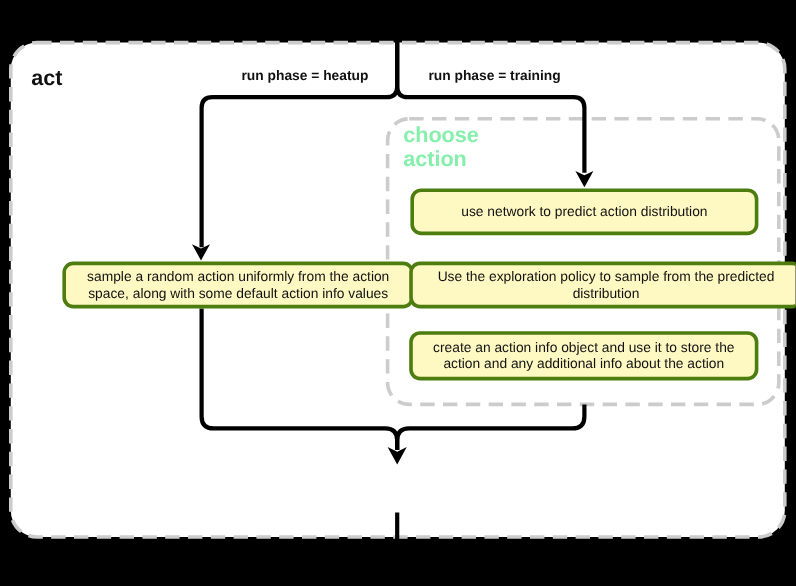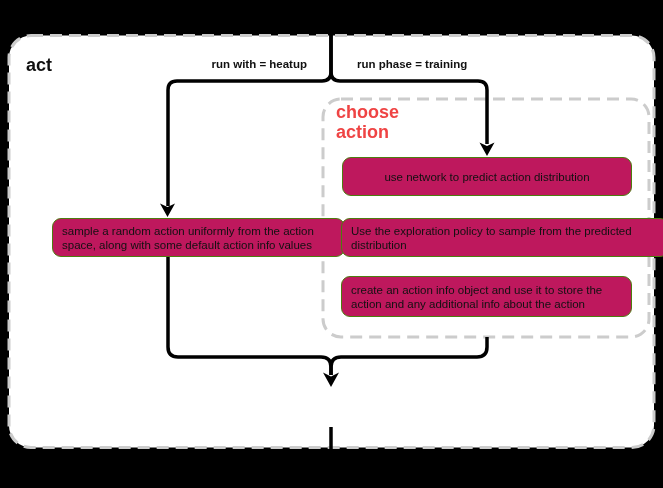--- a/index.html
+++ b/index.html
@@ -34,21 +34,21 @@
     z-index: 3;
   }
   .group-title {
     position: absolute;
     left: 336px;
     top: 102px;
     width: 92px;
     font-size: 18px;
     font-weight: bold;
     line-height: 20px;
-    color: #ef4444;
+    color: #86efac;
     z-index: 3;
   }
   .edge-label {
     position: absolute;
     top: 58px;
     font-size: 11.5px;
     font-weight: bold;
     color: #111111;
     white-space: nowrap;
     z-index: 3;
@@ -58,27 +58,27 @@
     width: 126px;
     text-align: right;
   }
   .edge-label.training {
     left: 357px;
     text-align: right;
   }
   .node {
     position: absolute;
     box-sizing: border-box;
-    background: #be185d;
-    border: 1px solid #4d7c0f;
+    background: #fef9c3;
+    border: 3px solid #4d7c0f;
     border-radius: 9px;
     display: flex;
     align-items: center;
     justify-content: center;
-    text-align: left;
+    text-align: center;
     font-size: 11.5px;
     line-height: 14px;
     color: #111111;
     padding: 2px 9px;
     z-index: 2;
   }
   .node.nowrap { white-space: nowrap; padding: 2px 4px; }
   .node.sample   { left: 20px;  top: 218px; width: 293px; height: 39px; margin-left: 32px; }
   .node.network  { left: 342px; top: 157px; width: 290px; height: 39px; }
   .node.explore  { left: 341px; top: 218px; width: 328px; height: 39px; }
@@ -106,21 +106,21 @@
 
     <path d="M331 427 V488" fill="none" stroke="#000000" stroke-width="3.5"></path>
 
     <polygon points="167.5,217 160,203.5 167.5,207 175,203.5" fill="#000000"></polygon>
     <polygon points="487,156 479.5,142.5 487,146 494.5,142.5" fill="#000000"></polygon>
     <polygon points="331,387 323,372.5 331,376.5 339,372.5" fill="#000000"></polygon>
   </svg>
 
   <div class="panel-title">act</div>
 
-  <div class="edge-label heatup">run with = heatup</div>
+  <div class="edge-label heatup">run phase = heatup</div>
 
   <div class="edge-label training">run phase = training</div>
 
   <div class="group-title">choose action</div>
 
   <div class="node sample">sample a random action uniformly from the action space, along with some default action info values</div>
 
   <div class="node network nowrap">use network to predict action distribution</div>
 
   <div class="node explore">Use the exploration policy to sample from the predicted distribution</div>

